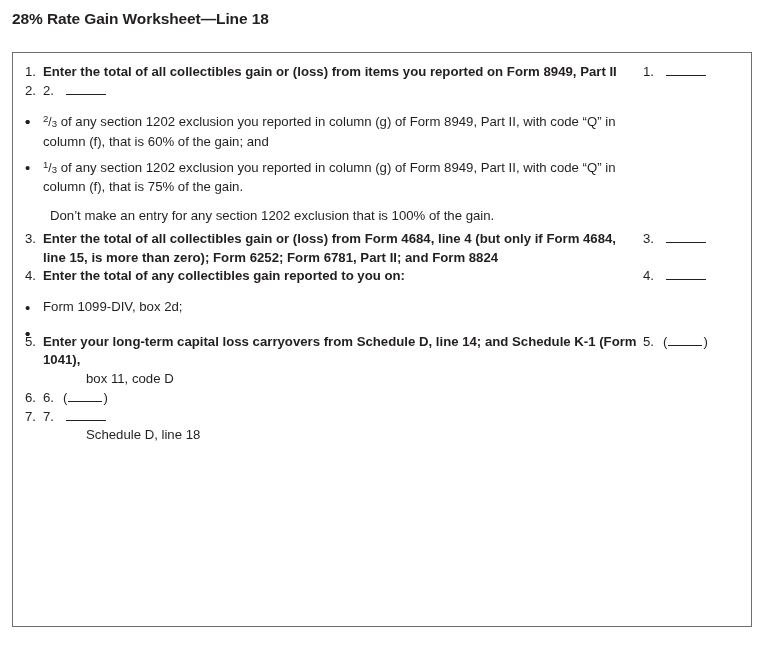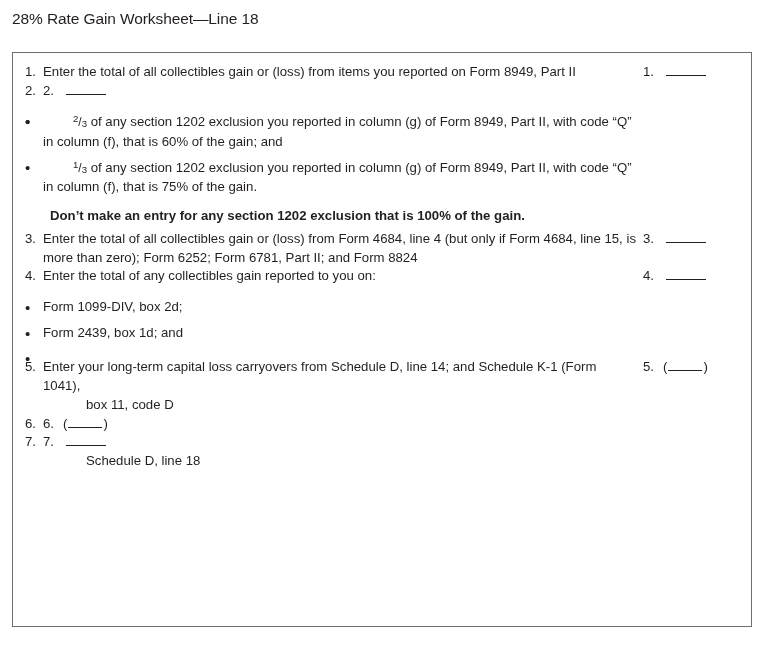--- a/index.html
+++ b/index.html
@@ -18,21 +18,21 @@
     position: relative;
     width: 768px;
     height: 649px;
     box-sizing: border-box;
   }
   .doc-title {
     position: absolute;
     left: 12px;
     top: 10px;
     font-size: 15.5px;
-    font-weight: normal;
+    font-weight: bold;
     letter-spacing: -0.1px;
     color: #231f20;
   }
   .worksheet-box {
     position: absolute;
     left: 12px;
     top: 52px;
     width: 740px;
     height: 575px;
     border: 1px solid #6d6e71;
@@ -53,20 +53,21 @@
   .num {
     width: 22px;
     flex: 0 0 22px;
     text-align: right;
     padding-right: 7px;
     box-sizing: border-box;
   }
   .txt {
     flex: 1 1 auto;
     padding-right: 6px;
+    font-weight: bold;
   }
   .answer {
     flex: 0 0 100px;
     width: 100px;
     display: flex;
     align-items: baseline;
     white-space: nowrap;
   }
   .answer .alabel {
     width: 20px;
@@ -101,26 +102,24 @@
   ul.bullets li .dot {
     position: absolute;
     left: 4px;
     top: 0px;
     font-size: 15px;
     line-height: 1.3;
   }
   .note-line {
     margin-top: 10px;
     margin-left: 29px;
-    font-weight: bold;
   }
   .frac {
     display: inline-block;
     white-space: nowrap;
-    margin-left: 30px;
   }
   .frac sup {
     font-size: 9.6px;
     vertical-align: 0.45em;
   }
   .frac .slash {
     font-size: 12px;
   }
   .frac sub {
     font-size: 9.6px;
@@ -202,21 +201,20 @@
         </div>
       </div>
 
       <ul class="bullets bullets-2">
         <li>
           <span class="dot">•</span>
           <span>Form 1099-DIV, box 2d;</span>
         </li>
         <li>
           <span class="dot">•</span>
-          <span>Form 2439, box 1d; and</span>
         </li>
         <li>
           <span class="dot">•</span>
         </li>
       </ul>
 
       <div class="spacer-md"></div>
 
       <div class="row">
         <div class="num">5.</div>

